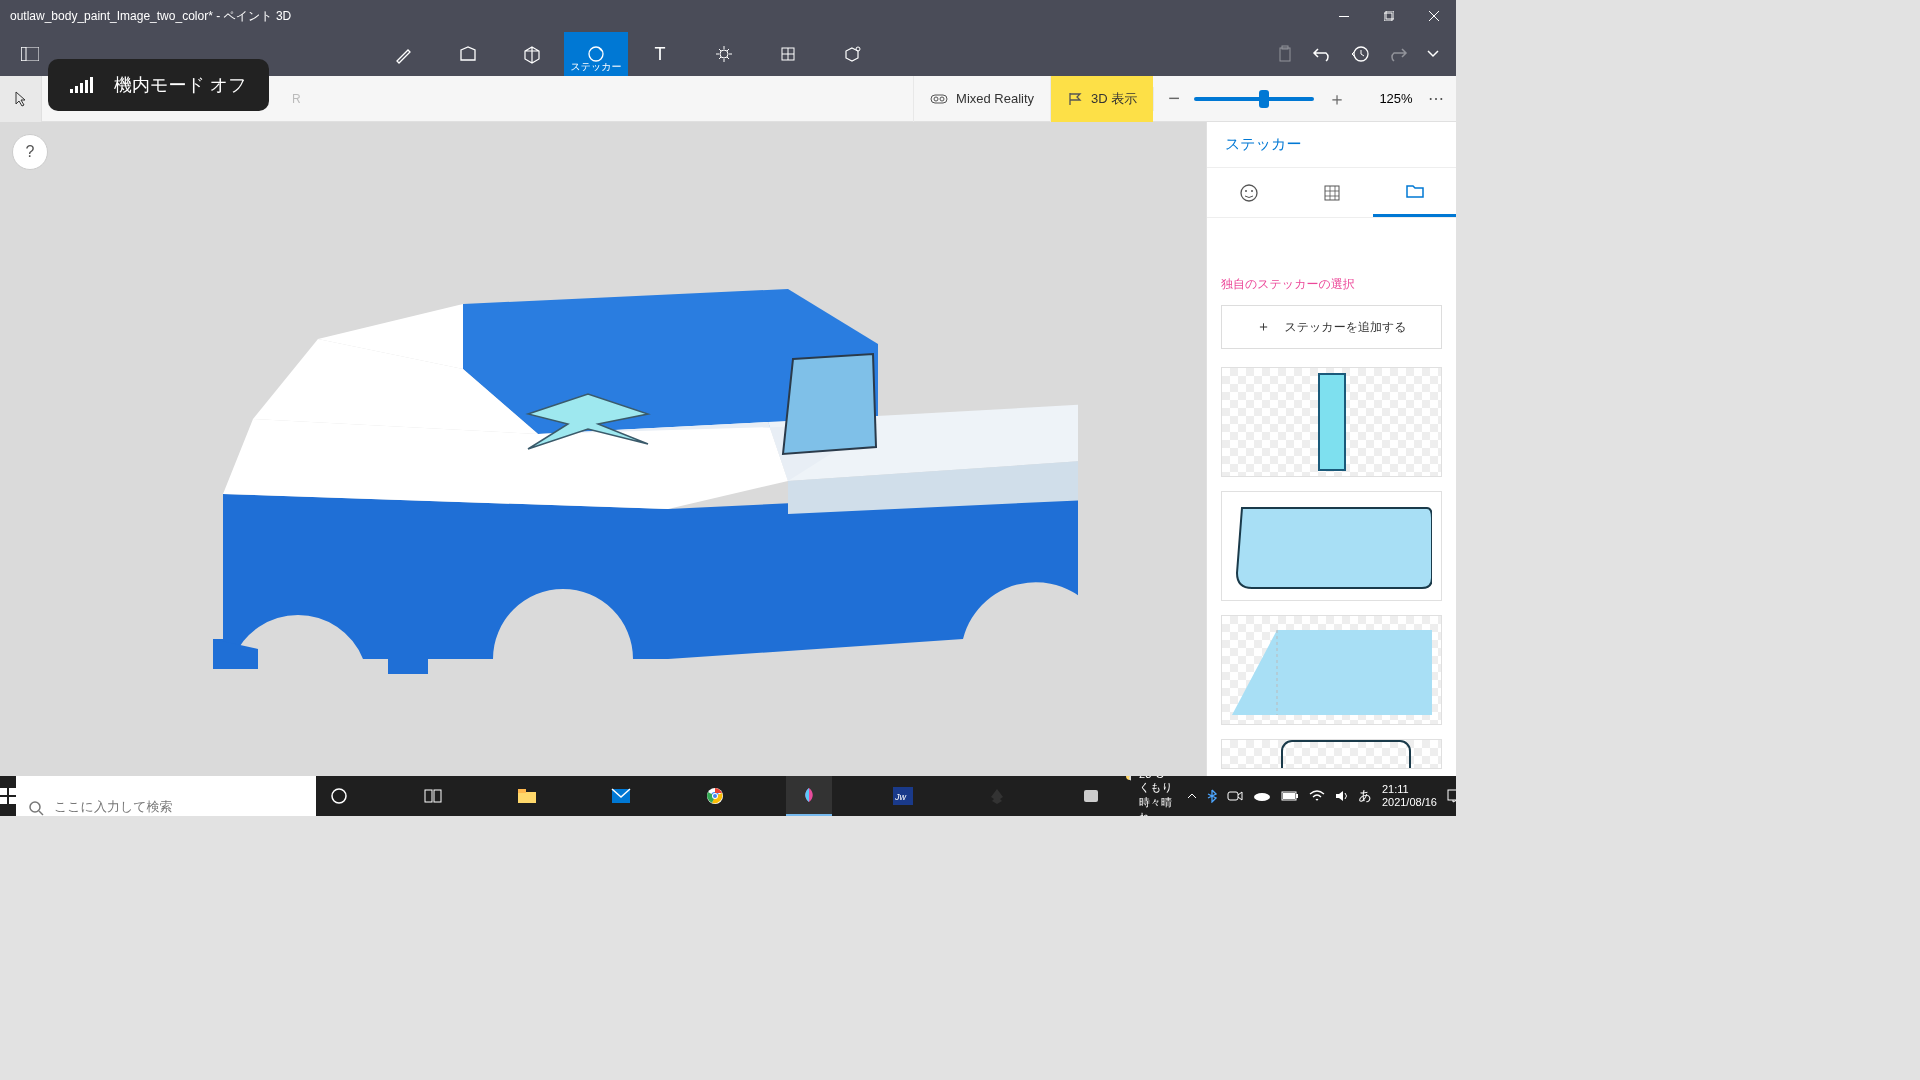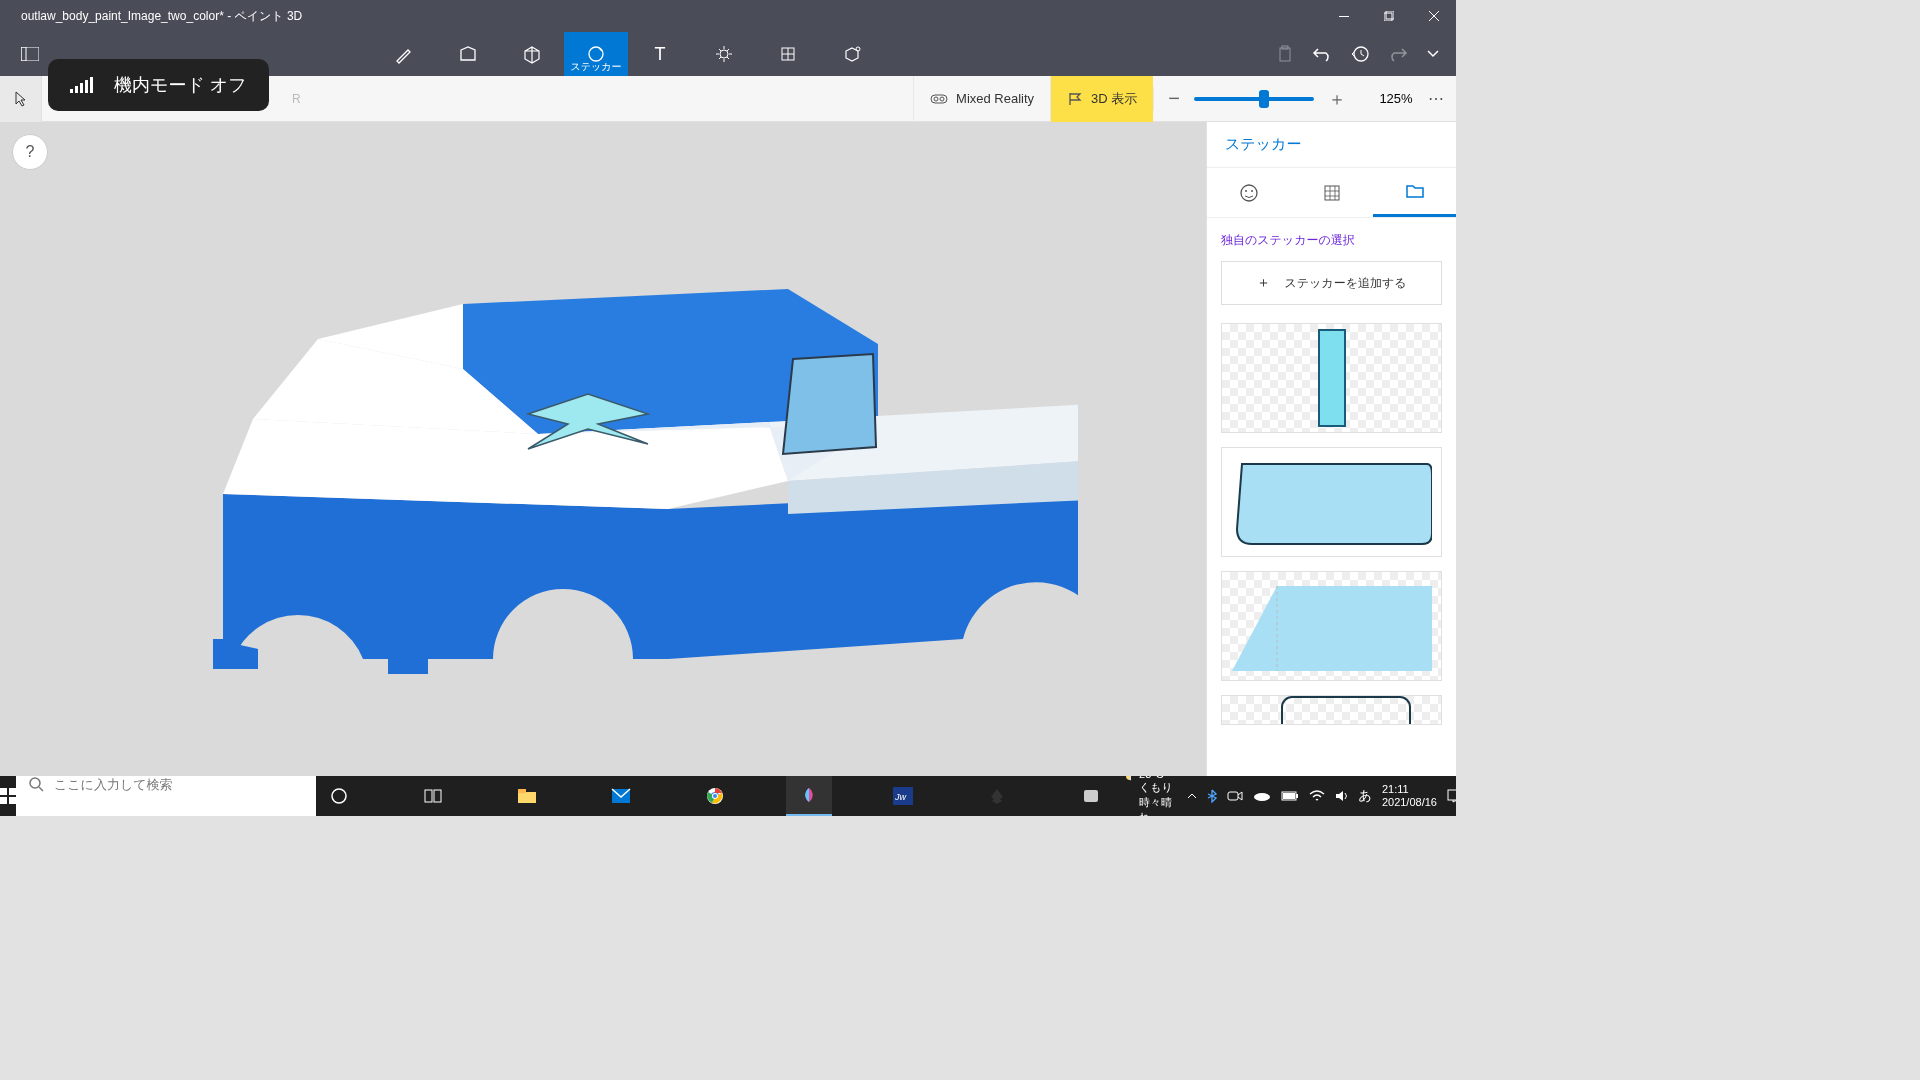--- a/index.html
+++ b/index.html
@@ -1,17 +1,17 @@
 <!DOCTYPE html>
 <html><head>
 <meta charset="utf-8">
 <style>
 * { margin: 0; padding: 0; box-sizing: border-box; font-family: "Segoe UI", "Yu Gothic UI", sans-serif; }
 body { width: 1456px; height: 816px; overflow: hidden; background: #e2e2e2; display: flex; flex-direction: column; }
-.titlebar { height: 32px; background: #4a4c58; color: #fff; display: flex; align-items: center; font-size: 12px; padding-left: 21px; }
+.titlebar { height: 32px; background: #4a4c58; color: #fff; display: flex; align-items: center; font-size: 12px; padding-left: 10px; }
 .titlebar-title { flex: 1; }
 .titlebar-controls { display: flex; }
 .titlebar-btn { width: 45px; height: 32px; display: flex; align-items: center; justify-content: center; color: #fff; }
 .menubar { height: 44px; background: #4a4c58; display: flex; align-items: center; }
 .menu-left { width: 60px; display: flex; justify-content: center; color: #fff; }
 .menu-icons { flex: 1; display: flex; align-items: center; justify-content: center; gap: 0; }
 .menu-item { width: 64px; height: 44px; display: flex; flex-direction: column; align-items: center; justify-content: center; color: #fff; font-size: 11px; position: relative; }
 .menu-item.active { background: #0078d4; }
 .menu-item .label { position: absolute; bottom: 2px; font-size: 10px; }
 .menu-right { width: 260px; display: flex; justify-content: flex-end; align-items: center; gap: 18px; padding-right: 16px; color: #fff; }
@@ -29,27 +29,27 @@
 .more { padding: 0 12px; font-size: 16px; color:#555; }
 .content { flex: 1; display: flex; min-height: 0; }
 .canvas { flex: 1; background: #dadada; display: flex; align-items: center; justify-content: center; position: relative; }
 .help-btn { position: absolute; top: 12px; left: 12px; width: 36px; height: 36px; border-radius: 50%; background: #fff; border:1px solid #ccc; display:flex; align-items:center; justify-content:center; font-size:16px; color:#555; }
 .sidepanel { width: 250px; background: #fff; border-left: 1px solid #e0e0e0; display: flex; flex-direction: column; }
 .side-title { height: 46px; display: flex; align-items: center; padding: 0 18px; color: #0078d4; font-size: 15px; border-bottom: 1px solid #eee; }
 .side-tabs { height: 50px; display: flex; border-bottom: 1px solid #eee; }
 .side-tab { flex: 1; display: flex; align-items: center; justify-content: center; color: #555; }
 .side-tab.active { border-bottom: 3px solid #0078d4; color: #0078d4; }
 .side-body { padding: 14px; flex:1; overflow: hidden; }
-.side-label { font-size: 12px; color: #6d28d9; margin-bottom: 12px; }
+.side-label { font-size: 12px; color: #ec4899; margin-bottom: 12px; margin-top: 44px; }
 .add-btn { border: 1px solid #ddd; height: 44px; display: flex; align-items: center; justify-content: center; gap: 14px; font-size: 12px; color: #333; margin-bottom: 18px; }
 .sticker-grid { display: flex; flex-direction: column; gap: 14px; }
 .sticker-item { height: 110px; border: 1px solid #e0e0e0; background-image: linear-gradient(45deg,#eee 25%,transparent 25%,transparent 75%,#eee 75%),linear-gradient(45deg,#eee 25%,transparent 25%,transparent 75%,#eee 75%); background-size: 16px 16px; background-position: 0 0, 8px 8px; display:flex; align-items:center; justify-content:center; }
 .taskbar { height: 40px; background: #1f1f1f; display: flex; align-items: center; color: #fff; font-size: 12px; }
 .start { width: 48px; height: 40px; display:flex; align-items:center; justify-content:center; }
-.search { flex: 0 0 300px; height: 40px; background: #fff; color: #777; display:flex; align-items:flex-start; gap:10px; padding: 0 12px; font-size: 13px; }
+.search { flex: 0 0 300px; height: 40px; background: #fff; color: #777; display:flex; align-items:flex-end; gap:10px; padding: 0 12px; font-size: 13px; }
 .task-icons { display:flex; align-items:center; height:40px;gap:48px; }
 .task-icon { width: 46px; height:40px; display:flex; align-items:center; justify-content:center; }
 .task-icon.active { border-bottom: 2px solid #76b9ed; background:#333; }
 .sys-tray { margin-left:auto; display:flex; align-items:center; gap: 10px; padding: 0 10px; font-size: 11px; }
 .clock { text-align:left; line-height:1.2; font-size: 11px; }
 svg { display:block; }
 </style>
 </head>
 <body>
 

